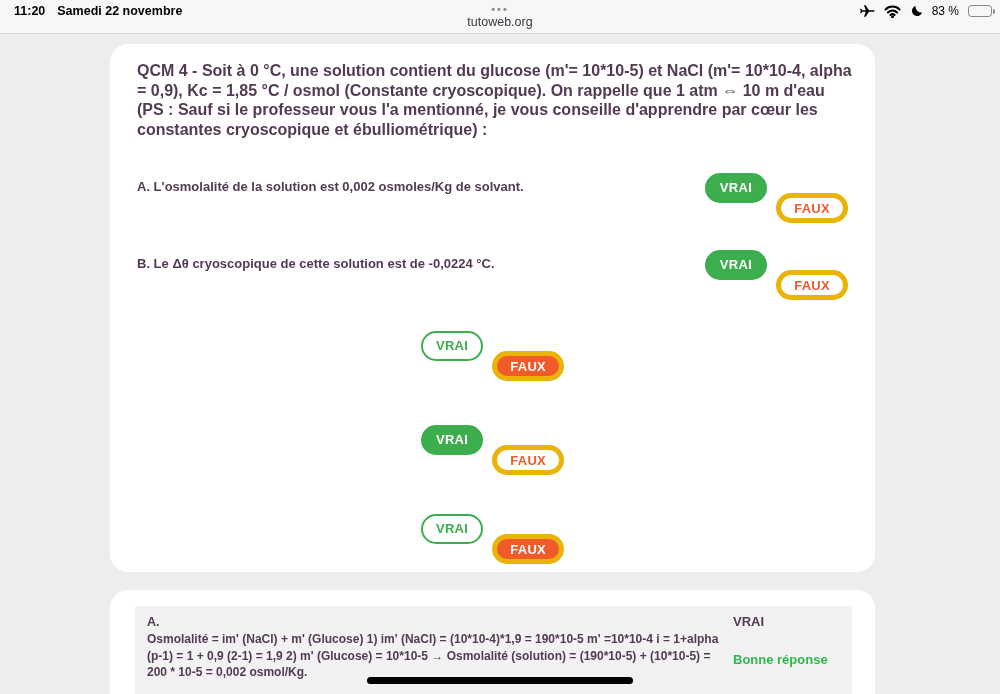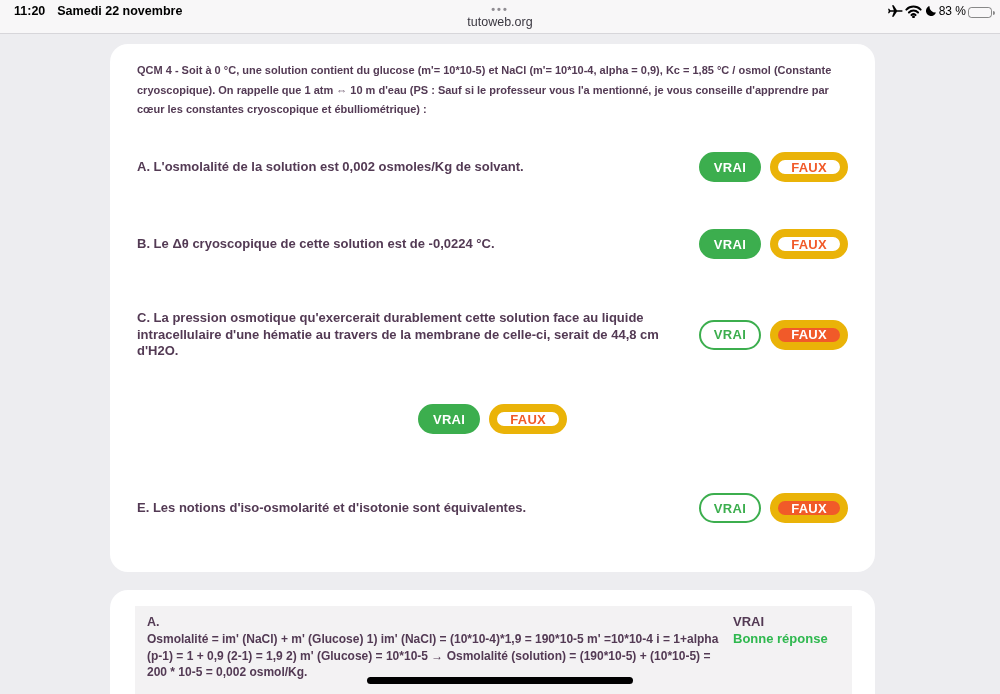--- a/index.html
+++ b/index.html
@@ -14,21 +14,21 @@
     position:absolute; top:0; left:0; width:1000px; height:34px;
     background:#f8f7f8; border-bottom:1px solid #d7d6da;
   }
   .status-left {
     position:absolute; left:14px; top:4px; font-size:12.5px; color:#000;
     display:flex; gap:12px; align-items:center;
   }
   .status-time { font-weight:700; }
   .status-date { font-weight:600; }
   .status-right {
-    position:absolute; right:8px; top:4px; display:flex; align-items:flex-end; gap:2px;
+    position:absolute; right:8px; top:4px; display:flex; align-items:center; gap:9px;
   }
   .battery-pct { font-size:12px; font-weight:500; color:#000; }
   .battery {
     width:24px; height:11.5px; border:1px solid rgba(0,0,0,.45);
     border-radius:3.5px; position:relative; padding:1.5px;
   }
   .battery-fill { height:100%; width:83%; background:#000; border-radius:1.5px; }
   .battery-tip {
     position:absolute; right:-4px; top:3.2px; width:2.5px; height:4.5px;
     background:rgba(0,0,0,.45); border-radius:0 2px 2px 0;
@@ -39,55 +39,55 @@
     color:#3a3740; font-size:12.5px; font-weight:400; }
   .sbicon { display:flex; align-items:center; }
   
   .card {
     position:absolute; left:110px; width:765px; background:#fff; border-radius:18px;
   }
   .card-quiz { top:44px; height:528px; }
   .card-answer { top:590px; height:140px; }
   .question {
     position:absolute; left:27px; top:17px; width:718px;
-    font-size:11px; font-weight:700; line-height:19.5px; color:#533a54;
+    font-size:16px; font-weight:700; line-height:19.5px; color:#533a54;
   }
   .opt-row {
     position:absolute; left:27px; right:27px; display:flex;
     align-items:center; justify-content:center; min-height:30px;
   }
   .opt-text {
     width:598px; font-size:13px; font-weight:700; line-height:16.5px; color:#533a54;
   }
   .btn-group { display:flex; gap:9px; align-items:center; }
   .pill {
     height:30px; padding:0 13px; border-radius:16px; font-size:13px; font-weight:700;
     letter-spacing:.3px; display:flex; align-items:center; justify-content:center;
     cursor:pointer; background:#fff; font-family:inherit;
   }
   .pill.vrai { border:2px solid #3cae4e; color:#3cae4e; }
-  .pill.faux { border:8px solid #eab308; color:#f15a29; }
+  .pill.faux { border:5px solid #eab308; color:#f15a29;margin-top:41px; }
   .pill.vrai.filled { background:#3cae4e; color:#fff; }
   .pill.faux.filled { background:#f15a29; color:#fff; }
   
   .answer-box {
     position:absolute; left:25px; top:16px; width:717px; height:118px;
     background:#f3f2f3; padding:9px 12px; 
     position:absolute;
   }
   .ans-letter { font-size:12.5px; font-weight:700; color:#533a54; }
   .ans-expl {
     width:586px; margin-top:2px; font-size:12px; font-weight:600;
     line-height:16.5px; color:#533a54;
   }
   .ans-verdict {
     position:absolute; left:598px; top:8px; font-size:13px; font-weight:700; color:#533a54;
   }
   .ans-result {
-    position:absolute; left:598px; top:25px; font-size:13px; font-weight:700; color:#2eb84e;
+    position:absolute; left:598px; top:46px; font-size:13px; font-weight:700; color:#2eb84e;
   }
   
   .home-indicator {
     position:absolute; left:367px; top:677px; width:266px; height:6.5px;
     background:#000; border-radius:4px; z-index:10;
   }
 </style>
 </head>
 <body>
 
@@ -138,36 +138,34 @@
 
   <div class="opt-row" style="top:185px">
     <div class="opt-text">B. Le Δθ cryoscopique de cette solution est de -0,0224 °C.</div>
     <div class="btn-group">
       <button class="pill vrai filled">VRAI</button>
       <button class="pill faux">FAUX</button>
     </div>
   </div>
 
   <div class="opt-row" style="top:266px">
-    <div class="opt-text">C. La pression osmotique qu'exercerait durablement cette solution face au liquide intracellulaire d'une hématie au travers de la membrane de celle-ci, serait de 44,8 cm d'H2O.</div>
     <div class="btn-group">
       <button class="pill vrai">VRAI</button>
       <button class="pill faux filled">FAUX</button>
     </div>
   </div>
 
   <div class="opt-row" style="top:360px">
     <div class="btn-group">
       <button class="pill vrai filled">VRAI</button>
       <button class="pill faux">FAUX</button>
     </div>
   </div>
 
   <div class="opt-row" style="top:449px">
-    <div class="opt-text">E. Les notions d'iso-osmolarité et d'isotonie sont équivalentes.</div>
     <div class="btn-group">
       <button class="pill vrai">VRAI</button>
       <button class="pill faux filled">FAUX</button>
     </div>
   </div>
 </div>
 
 <div class="card card-answer">
   <div class="answer-box">
     <div class="ans-letter">A.</div>

